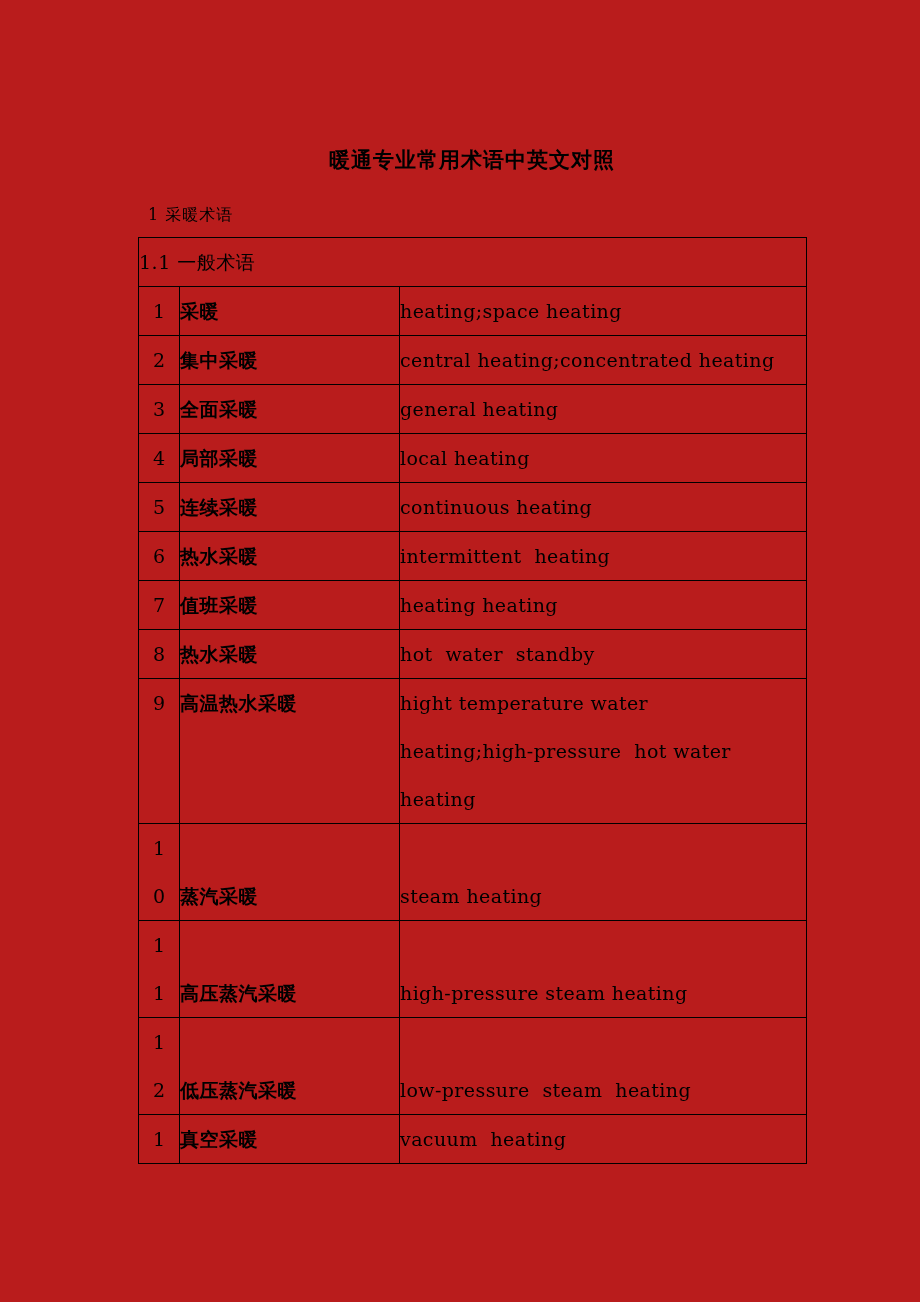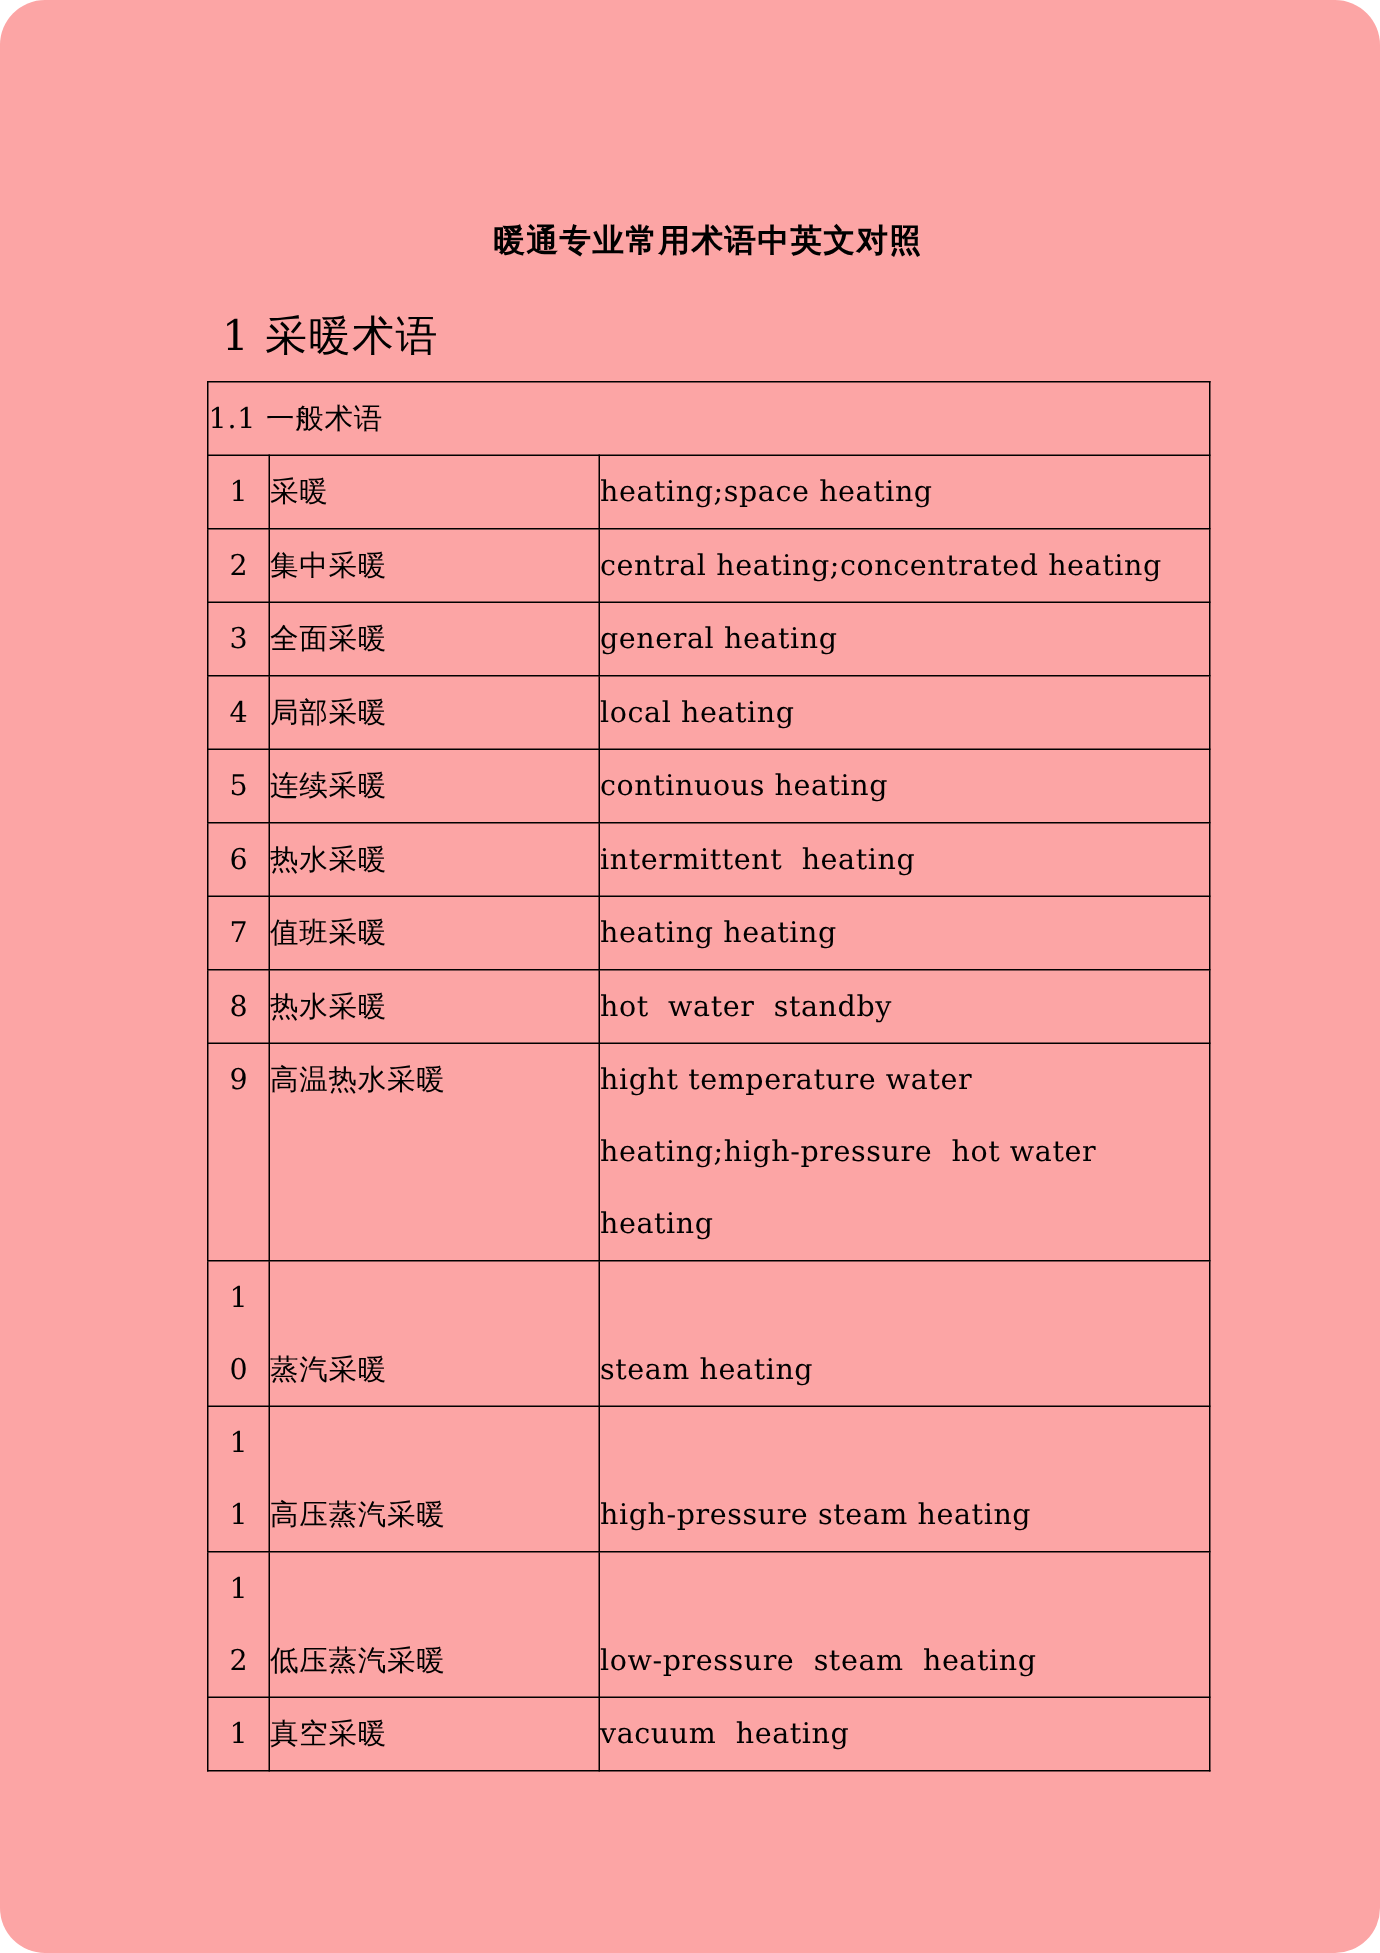--- a/index.html
+++ b/index.html
@@ -7,39 +7,38 @@
     width: 920px;
     background: #ffffff;
     color: #000000;
     font-family: "DejaVu Serif", "Liberation Serif", serif;
   }
   body { height: 1302px; overflow: hidden; }
   .page {
     position: relative;
     width: 920px;
     height: 1302px;
-    background: #fca5a5;
-    border-radius: 30px;
+    background: #b91c1c;
   }
   .content {
     margin-left: 138px;
     width: 668px;
   }
   .doc-title {
     padding-top: 146px;
     text-align: center;
     font-family: "DejaVu Sans", "Liberation Sans", sans-serif;
     font-size: 21px;
     font-weight: 700;
     letter-spacing: 1px;
   }
   .section-heading {
     margin-top: 31px;
     margin-left: 10px;
-    font-size: 28px;
+    font-size: 16px;
     letter-spacing: 1px;
   }
   table.terms {
     margin-top: 11px;
     width: 668px;
     border-collapse: collapse;
     table-layout: fixed;
     font-size: 19px;
     padding-left: 41px;
   }
@@ -58,20 +57,21 @@
   }
   td.num {
     text-align: center;
     white-space: pre-line;
   }
   td.cn {
     padding-left: 9px;
     padding-right: 4px;
     white-space: pre-wrap;
     letter-spacing: 0.5px;
+    font-weight: bold;
   }
   td.en {
     padding-left: 8px;
     padding-right: 6px;
     white-space: pre-wrap;
     letter-spacing: 0.4px;
   }
   tr.va-bottom td.cn,
   tr.va-bottom td.en { vertical-align: bottom; }
 </style>

